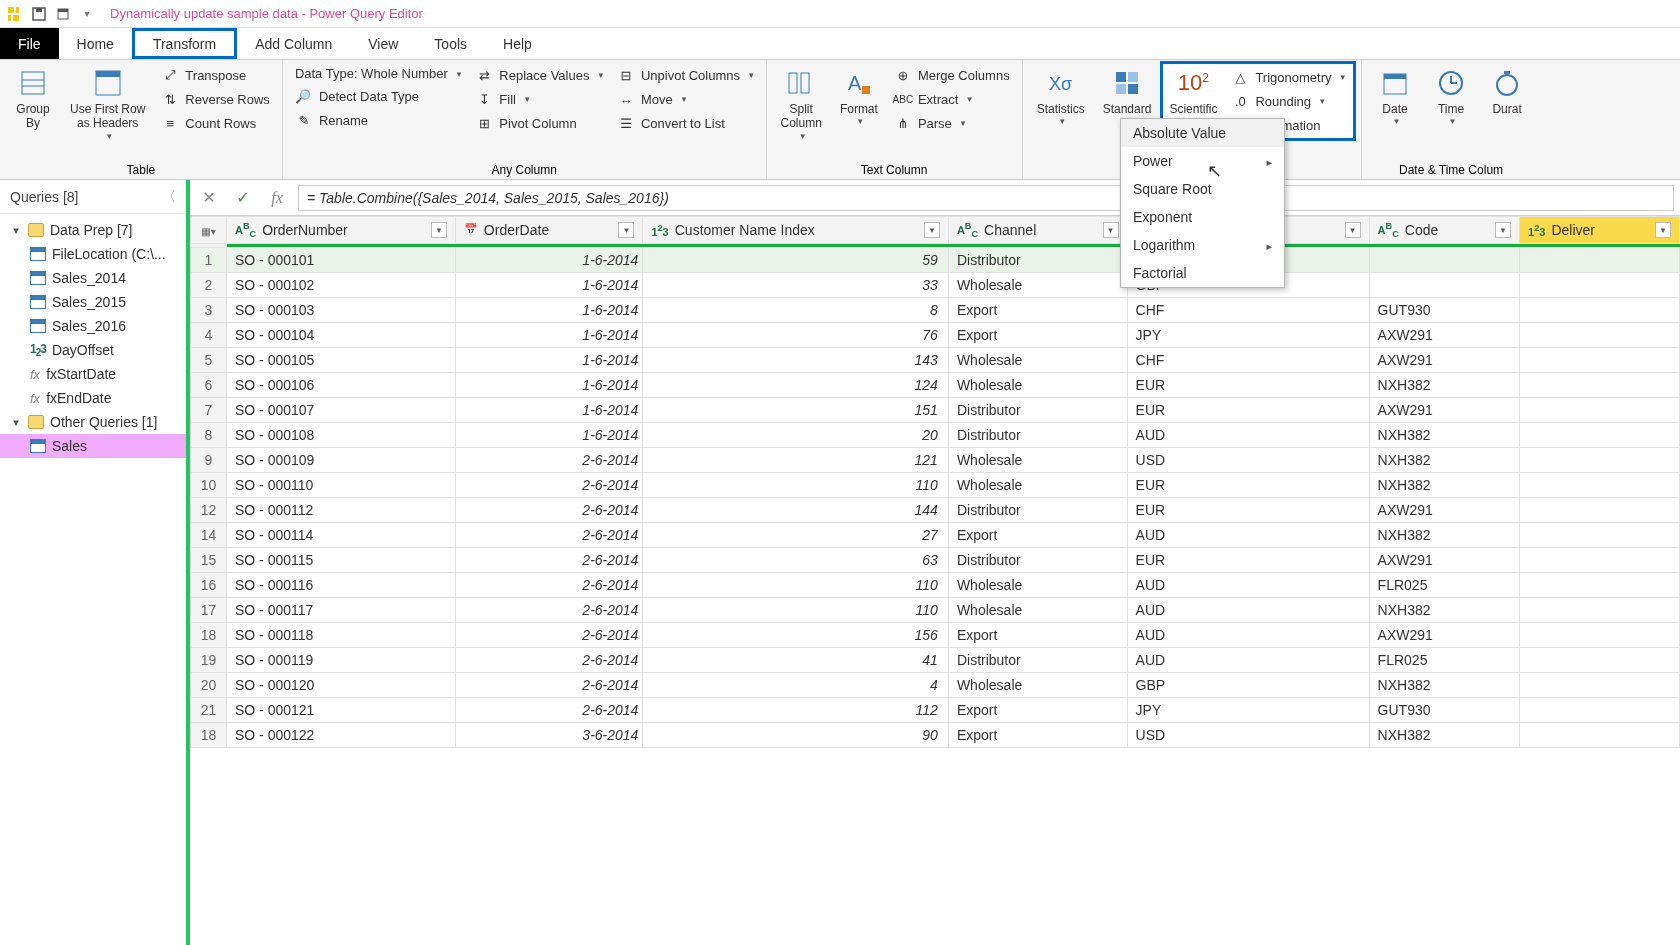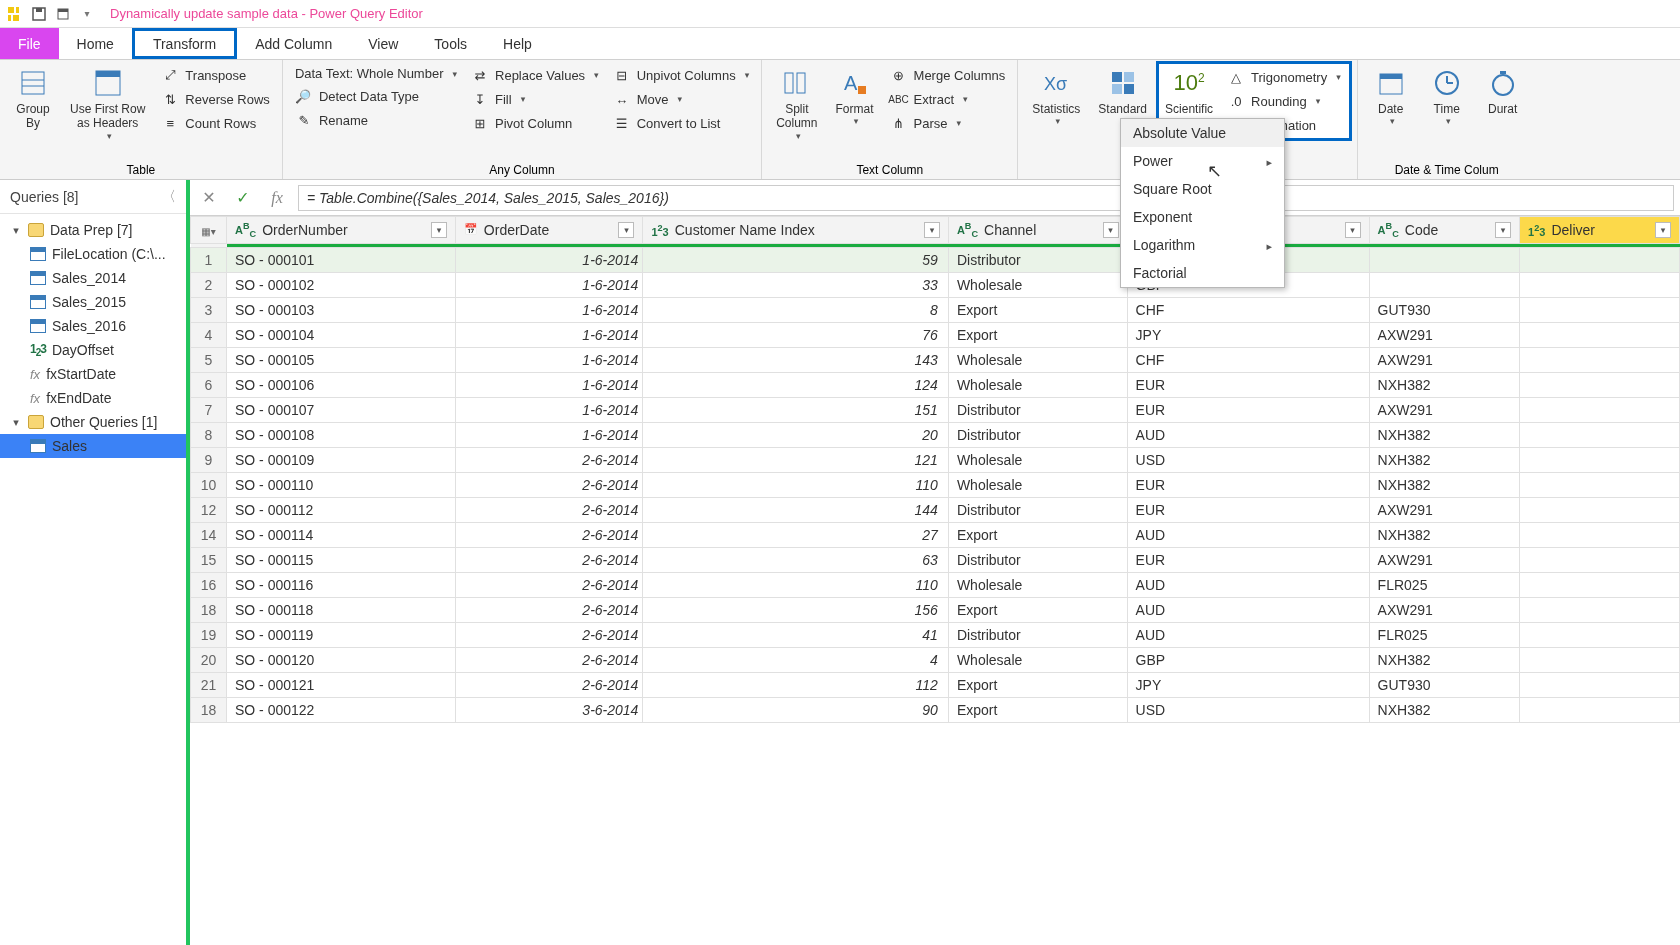--- a/index.html
+++ b/index.html
@@ -6,21 +6,21 @@
 body { background: #fff; font-size: 13px; color: #333; overflow: hidden; }
 
 
 .title-bar { height: 28px; background: #fff; display: flex; align-items: center; padding: 0 4px; border-bottom: 1px solid #ddd; }
 .title-bar .qat-icon { width: 22px; height: 22px; display: flex; align-items: center; justify-content: center; margin-right: 2px; }
 .title-bar .app-title { margin-left: 10px; font-size: 13px; color: #ec4899; }
 
 
 .ribbon-tabs { height: 32px; background: #fff; display: flex; align-items: stretch; border-bottom: 1px solid #d0d0d0; }
 .ribbon-tab { padding: 0 18px; display: flex; align-items: center; font-size: 14px; cursor: pointer; }
-.ribbon-tab.file { background: #d946ef; color: #fff; }
+.ribbon-tab.file { background: #000000; color: #fff; }
 .ribbon-tab.selected { border: 3px solid #0068c6; font-weight: 500; }
 
 
 .ribbon-body { height: 120px; background: #f5f5f5; border-bottom: 1px solid #ccc; display: flex; align-items: stretch; position: relative; }
 .ribbon-group { border-right: 1px solid #d8d8d8; display: flex; flex-direction: column; padding: 4px 8px 0 8px; }
 .ribbon-group .group-content { flex: 1; display: flex; align-items: flex-start; gap: 6px; }
 .ribbon-group .group-label { text-align: center; font-size: 12px; color: #000000; padding: 2px 0; }
 .vbtn { display: flex; flex-direction: column; align-items: center; justify-content: flex-start; padding: 2px 6px; font-size: 12px; text-align: center; line-height: 1.2; min-width: 50px; }
 .vbtn .vicon { width: 34px; height: 34px; margin-bottom: 2px; display:flex;align-items:center;justify-content:center; }
 .small-stack { display: flex; flex-direction: column; gap: 2px; }
@@ -34,21 +34,21 @@
 .sci-menu .mi .sub::after { content:"▸"; font-size:11px; color:#555; }
 .sci-menu .mi.hl{ background:#f0f0f0;}
 
 
 .workspace { display: flex; height: calc(100vh - 180px); }
 .queries-pane { width: 190px; border-right: 4px solid #22c55e; background: #fff; display:flex; flex-direction:column; }
 .queries-header { height: 34px; display:flex; align-items:center; justify-content:space-between; padding:0 10px; border-bottom:1px solid #e4e4e4; font-size:14px; color:#444; }
 .tree { padding: 4px 0; font-size: 14px; overflow:auto; }
 .tree .node { display:flex; align-items:center; gap:6px; padding:4px 8px 4px 10px; cursor:pointer; }
 .tree .node.indent1 { padding-left: 30px; }
-.tree .node.selected { background:#3b82f6; }
+.tree .node.selected { background:#f0abfc; }
 .tree .twisty { width:12px; text-align:center; font-size:11px; color:#555; }
 .tree .folder-ic { width:16px;height:14px;background:#f8d775;border:1px solid #caa43a;border-radius:2px; }
 .tree .table-ic { width:16px;height:14px;border:1px solid #3a7bb8;background:linear-gradient(#3a7bb8 4px,#fff 4px); }
 .tree .num-ic { color:#217346; font-weight:bold; font-size:12px; letter-spacing:-1px; }
 .tree .fx-ic { font-style:italic; color:#888; font-size:13px; }
 
 
 .data-area { flex:1; display:flex; flex-direction:column; overflow:hidden; }
 .formula-bar { height:36px; display:flex; align-items:center; border-bottom:1px solid #d0d0d0; padding:0 6px; gap:8px; }
 .fb-btn { width:26px;height:26px;display:flex;align-items:center;justify-content:center;color:#888;font-size:16px; cursor:pointer; }
@@ -149,21 +149,21 @@
           </div>
       </div>
     </div>
     <div class="group-label">Table</div>
   </div>
 
   <div class="ribbon-group">
     <div class="group-content">
       <div class="small-stack">
         <div class="small-cmd caret">
-            <span>Data Text: Whole Number</span>
+            <span>Data Type: Whole Number</span>
           </div>
         <div class="small-cmd">
             <span class="sicon">🔎</span>
             <span>Detect Data Type</span>
           </div>
         <div class="small-cmd">
             <span class="sicon">✎</span>
             <span>Rename</span>
           </div>
       </div>
@@ -255,21 +255,21 @@
               <rect x="16" y="4" width="10" height="10" fill="#9bc2e6"></rect>
               <rect x="4" y="16" width="10" height="10" fill="#9bc2e6"></rect>
               <rect x="16" y="16" width="10" height="10" fill="#3a7bb8"></rect>
             </svg>
           </div>
         <span>Standard</span>
       </div>
       <div class="scientific-box">
       <div class="vbtn caret" style="background:#fff">
         <div class="vicon">
-              <span style="font-size:22px;color:#4d7c0f">10<sup style="font-size:12px">2</sup></span>
+              <span style="font-size:22px;color:#c2410c">10<sup style="font-size:12px">2</sup></span>
             </div>
         <span>Scientific</span>
       </div>
       <div class="small-stack" style="padding:2px 4px;background:#fff">
         <div class="small-cmd caret">
               <span class="sicon">△</span>
               <span>Trigonometry</span>
             </div>
         <div class="small-cmd caret">
               <span class="sicon">.0</span>
@@ -605,20 +605,30 @@
               <td class="rownum">16</td>
               <td>SO - 000116</td>
               <td class="date">2-6-2014</td>
               <td class="num">110</td>
               <td>Wholesale</td>
               <td>AUD</td>
               <td>FLR025</td>
               <td></td>
             </tr>
             <tr>
+              <td class="rownum">17</td>
+              <td>SO - 000117</td>
+              <td class="date">2-6-2014</td>
+              <td class="num">110</td>
+              <td>Wholesale</td>
+              <td>AUD</td>
+              <td>NXH382</td>
+              <td></td>
+            </tr>
+            <tr>
               <td class="rownum">18</td>
               <td>SO - 000118</td>
               <td class="date">2-6-2014</td>
               <td class="num">156</td>
               <td>Export</td>
               <td>AUD</td>
               <td>AXW291</td>
               <td></td>
             </tr>
             <tr>

